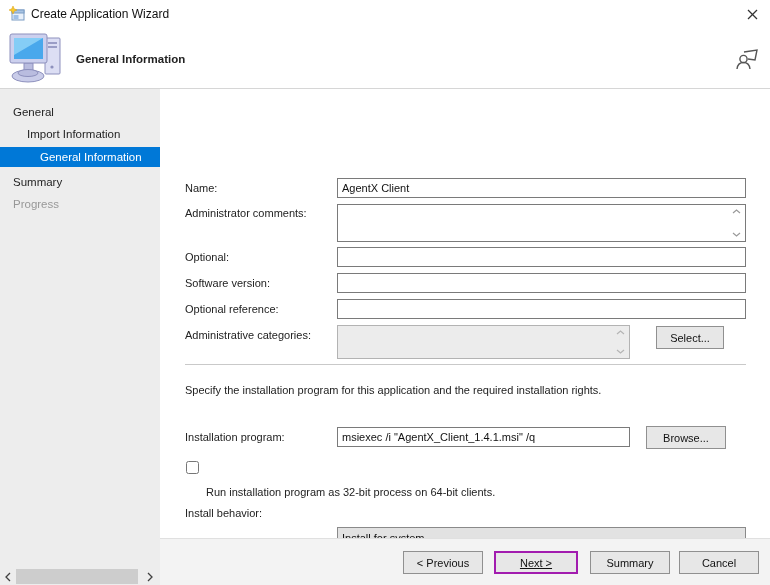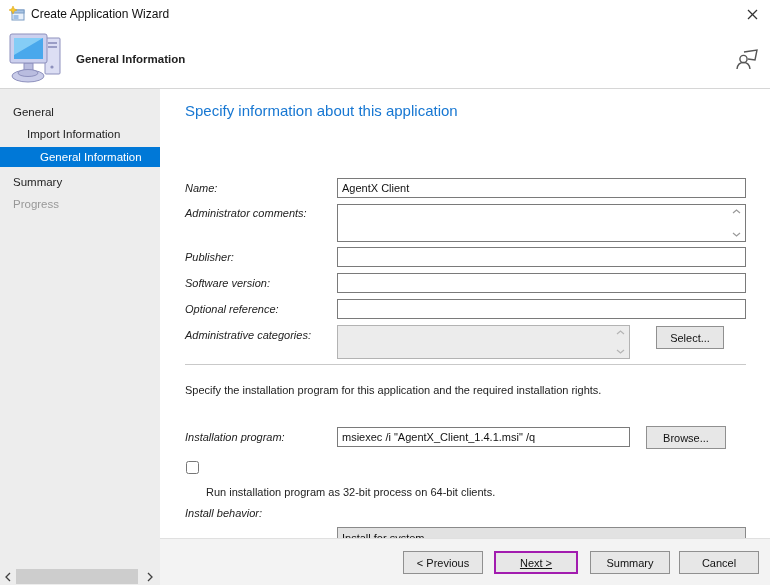--- a/index.html
+++ b/index.html
@@ -33,21 +33,21 @@
   .h-scrollbar { position:absolute; left:0; top:479px; width:160px; height:17px; background:#ededed; }
   .h-scrollbar .arrow { position:absolute; top:0; width:16px; height:17px; display:flex; align-items:center; justify-content:center; }
   .h-scrollbar .arrow.left { left:0; }
   .h-scrollbar .arrow.right { right:2px; }
   .h-scrollbar .thumb { position:absolute; left:16px; top:1px; width:122px; height:15px; background:#cdcdcd; }
 
   
   .main { position:absolute; left:160px; top:89px; width:610px; height:449px; background:#fff; }
   .page-heading { position:absolute; left:185px; top:102px; font-size:15px; color:#1777d2; }
 
-  .f-label { position:absolute; left:185px; font-size:11px; color:#222;font-style:italic; }
+  .f-label { position:absolute; left:185px; font-size:11px; color:#222; }
   .textbox { position:absolute; left:337px; width:409px; height:20px; border:1px solid #7a7a7a; background:#fff; font-family:"Liberation Sans",sans-serif; font-size:11px; padding:1px 4px; color:#111; outline:none; }
   .areawrap { position:absolute; left:337px; width:409px; border:1px solid #7a7a7a; background:#fff; }
   .areawrap textarea { width:100%; height:100%; border:none; resize:none; background:transparent; outline:none; font-family:"Liberation Sans",sans-serif; font-size:11px; padding:1px 16px 1px 4px; }
   .areawrap.disabled { background:#ececec; border-color:#b3b3b3; }
   .arrows { position:absolute; right:3px; top:4px; bottom:4px; width:11px; display:flex; flex-direction:column; justify-content:space-between; align-items:center; pointer-events:none; }
 
   .divider { position:absolute; left:185px; top:364px; width:561px; height:1px; background:#c9c9c9; }
   .section-text { position:absolute; left:185px; top:384px; font-size:11px; color:#222; }
 
   .win-btn { position:absolute; height:23px; background:#e7e7e7; border:1px solid #909090; font-family:"Liberation Sans",sans-serif; font-size:11px; color:#111; cursor:pointer; }
@@ -129,39 +129,38 @@
       <span class="arrow right">
         <svg width="6" height="10" viewBox="0 0 6 10">
             <polyline points="1,1 5,5 1,9" fill="none" stroke="#404040" stroke-width="1.3"></polyline>
           </svg>
       </span>
     </div>
   </div>
 
   <div class="main"></div>
 
-  <div class="page-heading">Specify information about this application</div>
 
   <span class="f-label" style="top:182px">Name:</span>
   <input class="textbox" style="top: 178px;" type="text" value="AgentX Client">
 
   <span class="f-label" style="top:207px">Administrator comments:</span>
   <div class="areawrap" style="top:204px; height:38px">
     <textarea style=""></textarea>
     <span class="arrows">
       <svg width="9" height="5" viewBox="0 0 9 5">
           <polyline points="1,4 4.5,1 8,4" fill="none" stroke="#9a9a9a" stroke-width="1.2"></polyline>
         </svg>
       <svg width="9" height="5" viewBox="0 0 9 5">
           <polyline points="1,1 4.5,4 8,1" fill="none" stroke="#9a9a9a" stroke-width="1.2"></polyline>
         </svg>
     </span>
   </div>
 
-  <span class="f-label" style="top:251px">Publisher:</span>
+  <span class="f-label" style="top:251px">Optional:</span>
   <input class="textbox" style="top: 247px;" type="text" value="">
 
   <span class="f-label" style="top:277px">Software version:</span>
   <input class="textbox" style="top: 273px;" type="text" value="">
 
   <span class="f-label" style="top:303px">Optional reference:</span>
   <input class="textbox" style="top: 299px;" type="text" value="">
 
   <span class="f-label" style="top:329px">Administrative categories:</span>
   <div class="areawrap disabled" style="top:325px; height:34px; width:293px">

